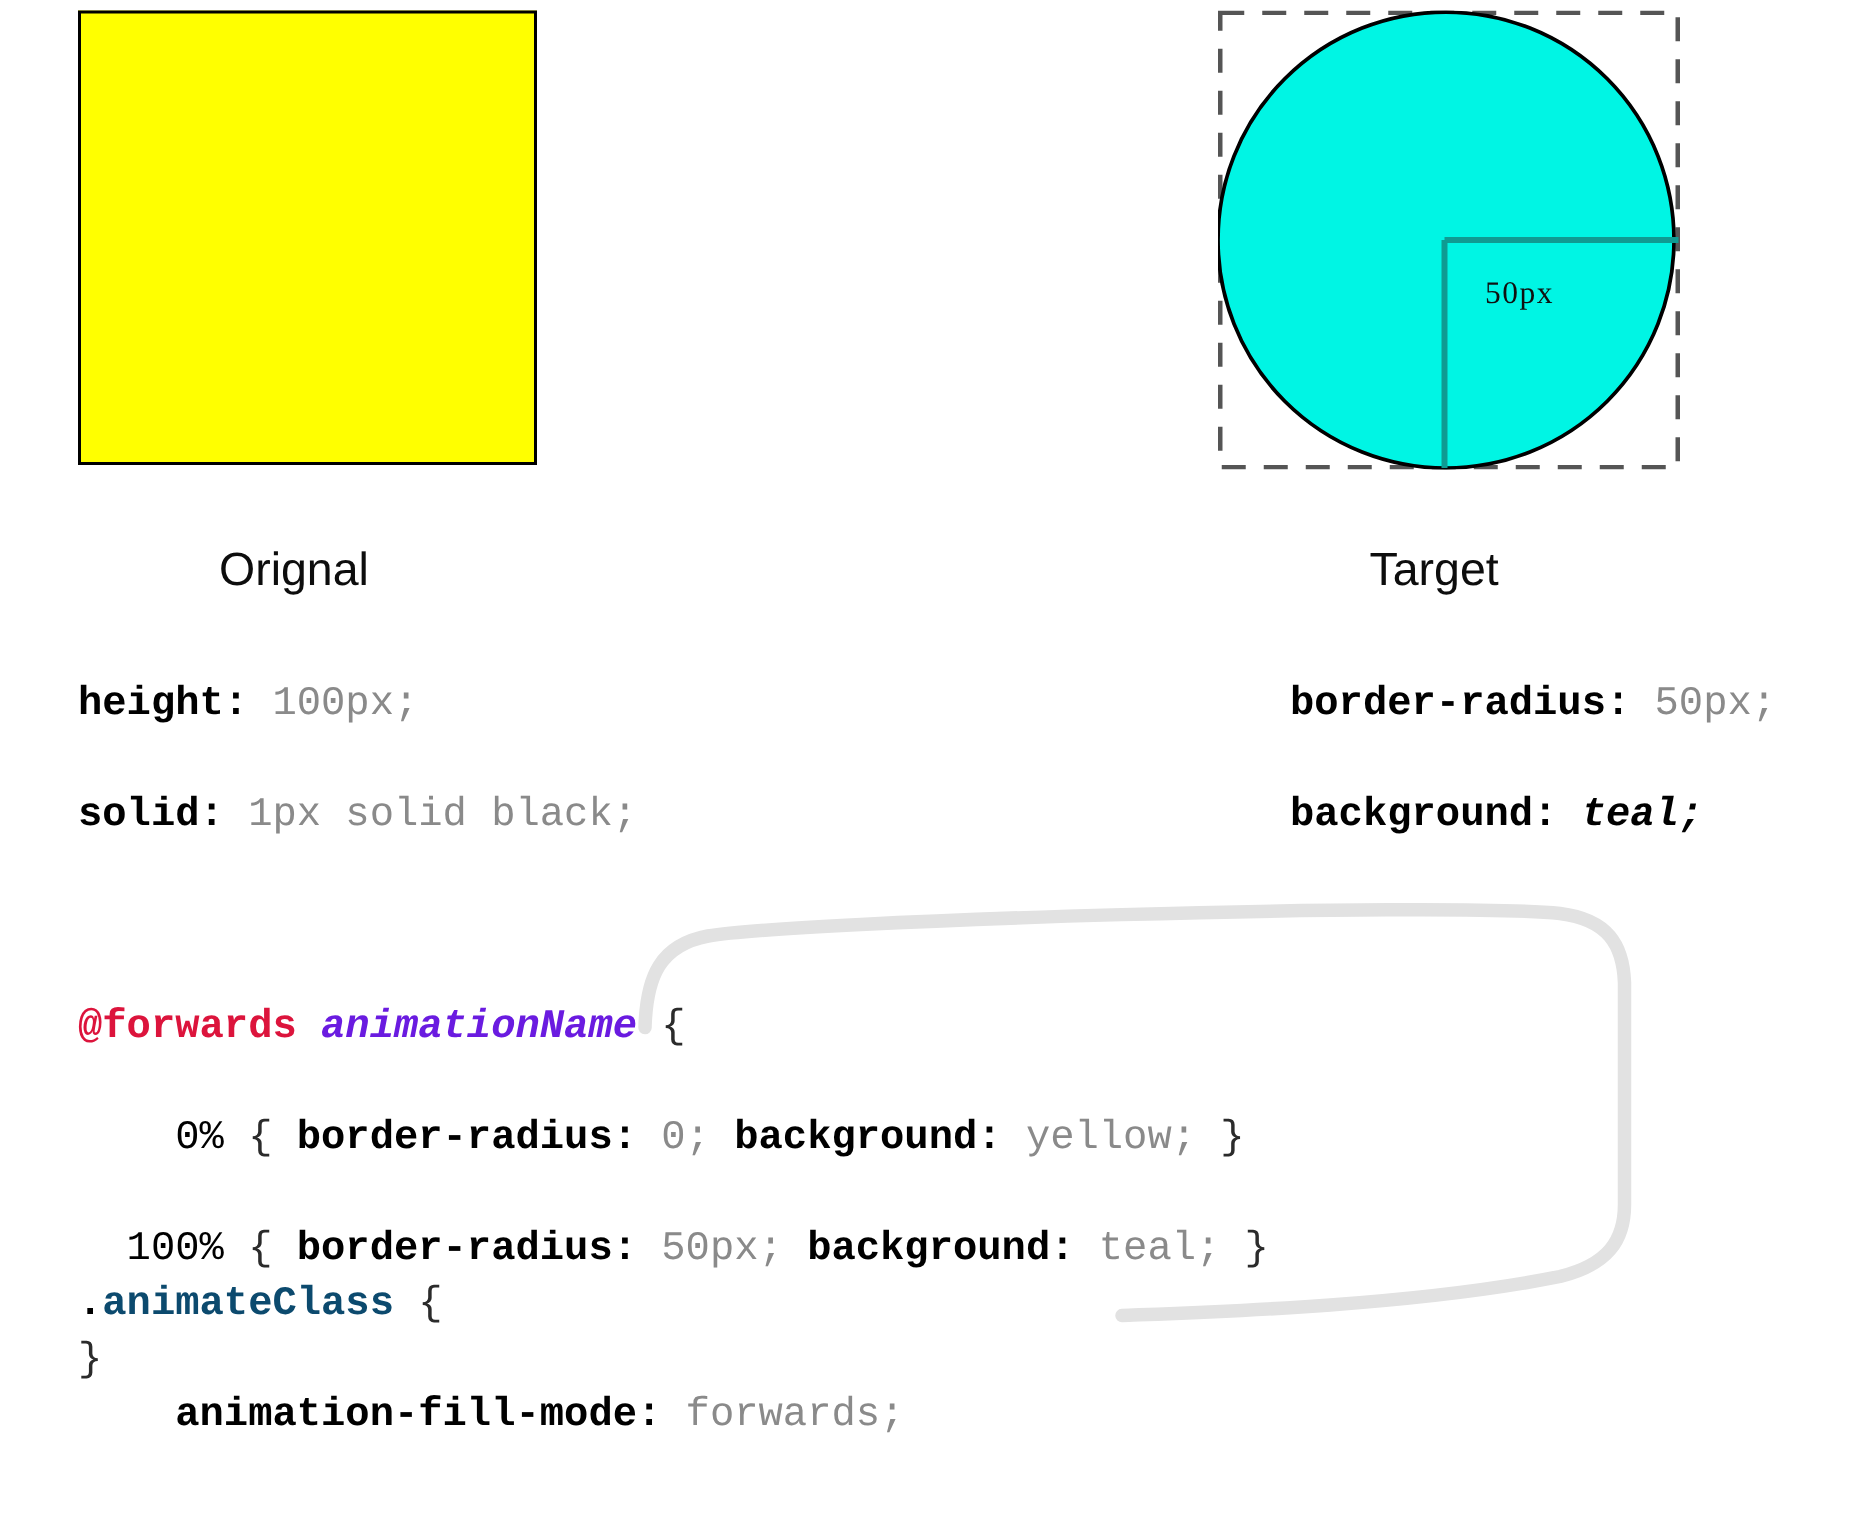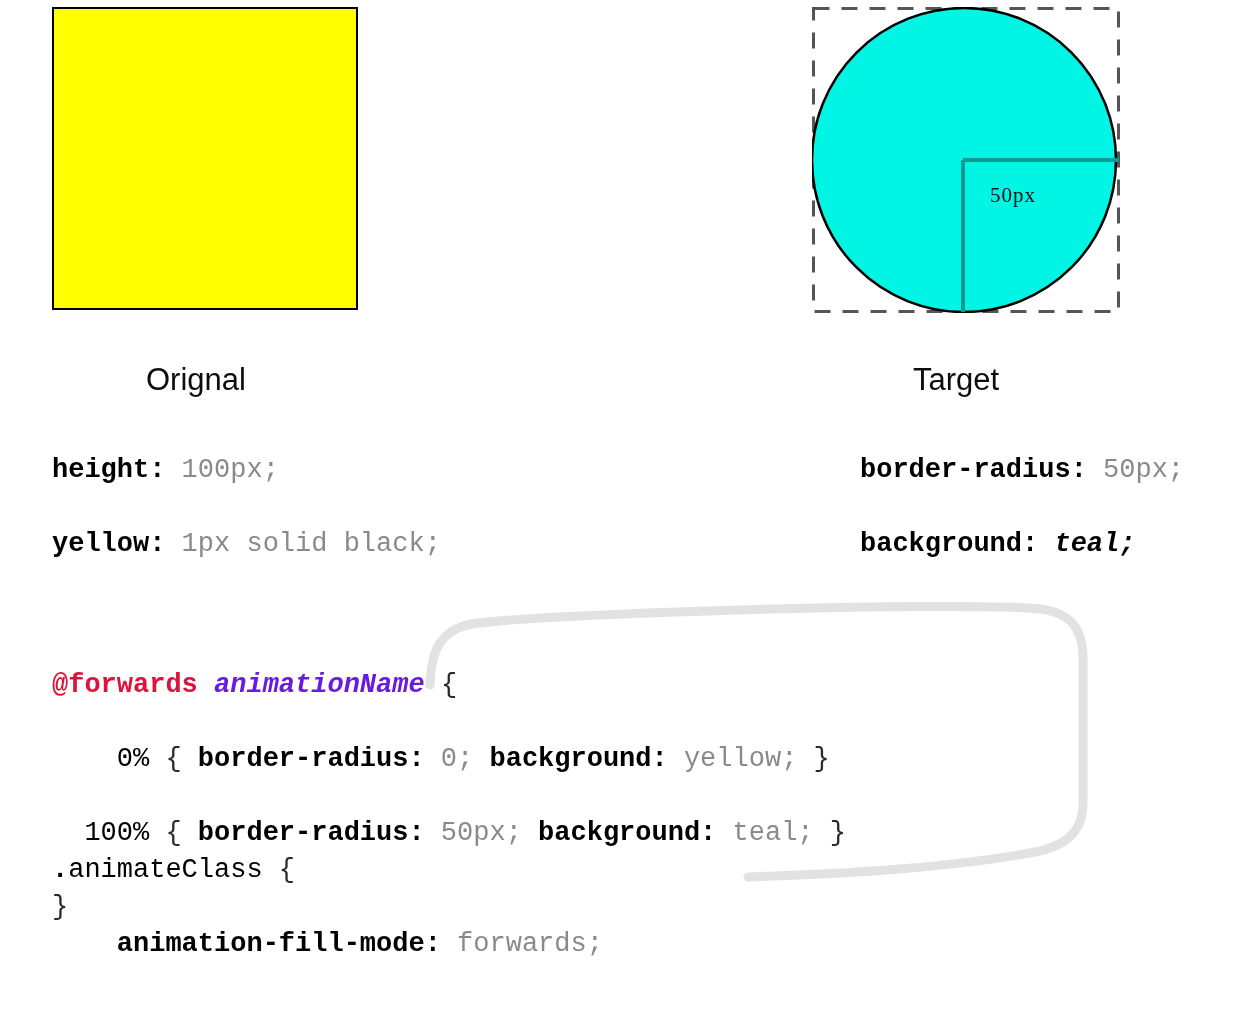--- a/index.html
+++ b/index.html
@@ -72,21 +72,21 @@
   #css-original { left: 52px;  top: 415px; }
   #css-target   { left: 812px; top: 415px; margin-left: 48px; }
   #css-keyframes { left: 52px; top: 630px; }
   #css-animate-class { left: 52px; top: 815px; }
 
   .prop      { font-weight: bold; color: #000000; }
   .val       { font-weight: normal; color: #8a8a8a; }
   .val-kw    { font-weight: bold; font-style: italic; color: #000000; }
   .punct     { font-weight: normal; color: #2b2b2b; }
   .at-rule   { font-weight: bold; color: #dc143c; }
-  .selector  { font-weight: normal; color: #000000; margin-top: 32px; }
+  .selector  { font-weight: bold; color: #0c4a6e; margin-top: 32px; }
   .selector-dot { font-weight: bold; color: #000000; }
   .ident     { font-weight: bold; font-style: italic; color: #6a1be0; }
   .pct       { font-weight: normal; color: #000000; }
 
   
   #connector {
     position: absolute;
     left: 400px;
     top: 575px;
     width: 720px;
@@ -107,21 +107,21 @@
   </svg>
   <span id="radius-label">50px</span>
 </div>
 
 <div class="section-caption" id="caption-original">Orignal</div>
 
 <div class="section-caption" id="caption-target">Target</div>
 
 <div class="code-block" id="css-original">
 <div><span class="prop">height:</span><span class="val"> 100px;</span></div>
-<div><span class="prop">yellow:</span><span class="val"> 1px solid black;</span></div>
+<div><span class="prop">solid:</span><span class="val"> 1px solid black;</span></div>
 </div>
 
 <div class="code-block" id="css-target">
 <div><span class="prop">border-radius:</span><span class="val"> 50px;</span></div>
 <div><span class="prop">background:</span><span class="val-kw"> teal;</span></div>
 </div>
 
 <div class="code-block" id="css-keyframes">
 <div><span class="at-rule">@forwards</span><span class="punct"> </span><span class="ident">animationName</span><span class="punct"> </span><span class="punct">{</span></div>
 <div><span class="punct">    </span><span class="pct">0%</span><span class="punct"> { </span><span class="prop">border-radius:</span><span class="val"> 0;</span><span class="prop"> background:</span><span class="val"> yellow;</span><span class="punct"> }</span></div>

